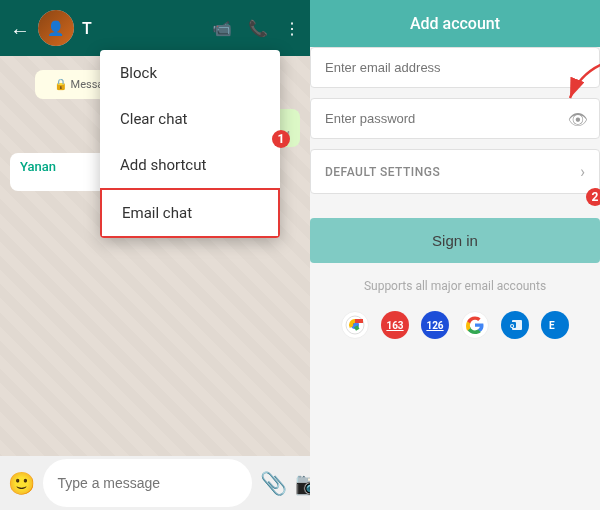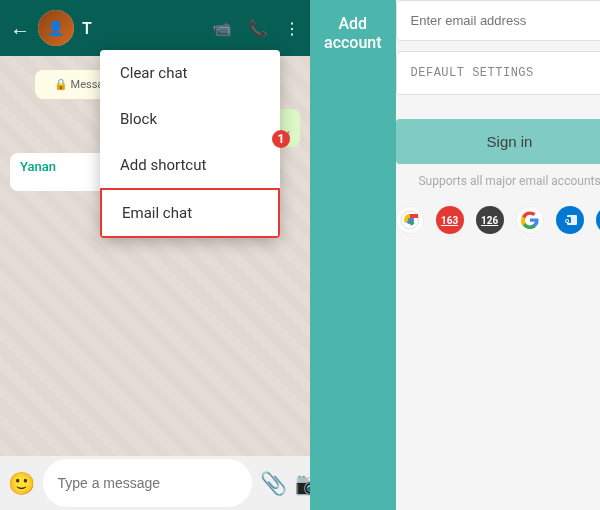--- a/index.html
+++ b/index.html
@@ -204,20 +204,21 @@
       justify-content: center;
       z-index: 200;
     }
 
     
     .right-panel {
       width: 290px;
       height: 510px;
       background: #f5f5f5;
       display: flex;
+      flex-direction: column;
     }
 
     .right-header {
       background: #4db6ac;
       padding: 14px;
       text-align: center;
       color: white;
       font-size: 16px;
       font-weight: 500;
     }
@@ -255,21 +256,20 @@
     }
 
     .settings-row {
       background: white;
       border: 1px solid #e0e0e0;
       border-radius: 4px;
       padding: 12px 14px;
       display: flex;
       align-items: center;
       justify-content: space-between;
-      font-family: Liberation Mono, monospace;
     }
 
     .settings-label {
       font-size: 12px;
       color: #888;
       letter-spacing: 0.5px;
       font-weight: 500;
     }
 
     .settings-chevron {
@@ -287,20 +287,21 @@
       font-weight: 500;
       width: 100%;
       cursor: pointer;
       margin-top: 4px;
     }
 
     .supports-text {
       text-align: center;
       font-size: 12px;
       color: #aaa;
+      margin-top: 6px;
     }
 
     .email-providers {
       display: flex;
       justify-content: center;
       gap: 12px;
       margin-top: 8px;
       align-items: center;
     }
 
@@ -310,21 +311,21 @@
       border-radius: 50%;
       display: flex;
       align-items: center;
       justify-content: center;
       font-size: 14px;
       font-weight: bold;
     }
 
     .provider-chrome { background: white; border: 1px solid #eee; }
     .provider-163 { background: #e53935; color: white; font-size: 10px; text-decoration: underline; }
-    .provider-126 { background: #404040; color: white; font-size: 10px; text-decoration: underline; }
+    .provider-126 { background: #1d4ed8; color: white; font-size: 10px; text-decoration: underline; }
     .provider-google { background: white; border: 1px solid #eee; }
     .provider-outlook { background: #0078d4; color: white; font-size: 12px; }
     .provider-exchange { background: #0078d4; color: white; font-size: 12px; }
 
     .marker-1 {
       right: 20px;
       top: 130px;
     }
   </style>
 </head>
@@ -340,22 +341,22 @@
     </div>
     <span class="contact-name">T</span>
     <div class="header-icons">
       <span>📹</span>
       <span>📞</span>
       <span>⋮</span>
     </div>
   </div>
 
   <div class="context-menu">
+    <div class="menu-item">Block</div>
     <div class="menu-item">Clear chat</div>
-    <div class="menu-item">Block</div>
     <div class="menu-item">Add shortcut</div>
     <div class="menu-item highlighted">Email chat</div>
   </div>
 
   <div class="marker marker-1">1</div>
 
   <div class="chat-messages">
     <div class="system-message">
       🔒 Messages to th... secured with end-t...
     </div>
@@ -379,20 +380,33 @@
 </div>
 
 <div class="right-panel">
   <div class="right-header">
     <span>Add account</span>
   </div>
 
   <div class="right-content">
     <input class="input-field" type="email" placeholder="Enter email address" style="">
 
+    <div class="input-wrapper">
+      <input class="input-field" type="password" placeholder="Enter password" style="">
+      <span class="eye-icon">👁</span>
+      
+      <svg style="position:absolute;right:-10px;top:-40px;pointer-events:none;" width="60" height="50">
+        <defs>
+          <marker id="arrowhead" markerWidth="8" markerHeight="6" refX="8" refY="3" orient="auto">
+            <polygon points="0 0, 8 3, 0 6" fill="#e53935"></polygon>
+          </marker>
+        </defs>
+        <path d="M 55 5 Q 30 15 20 40" stroke="#e53935" stroke-width="2.5" fill="none" marker-end="url(#arrowhead)"></path>
+      </svg>
+    </div>
 
     <div class="settings-row">
       <span class="settings-label">DEFAULT SETTINGS</span>
       <span class="settings-chevron">›</span>
     </div>
 
     <div style="position:relative;height:0;">
       <div style="position:absolute;right:-4px;top:-16px;background:#e53935;color:white;font-size:12px;font-weight:bold;width:18px;height:18px;border-radius:50%;display:flex;align-items:center;justify-content:center;z-index:200;">2</div>
     </div>
 

